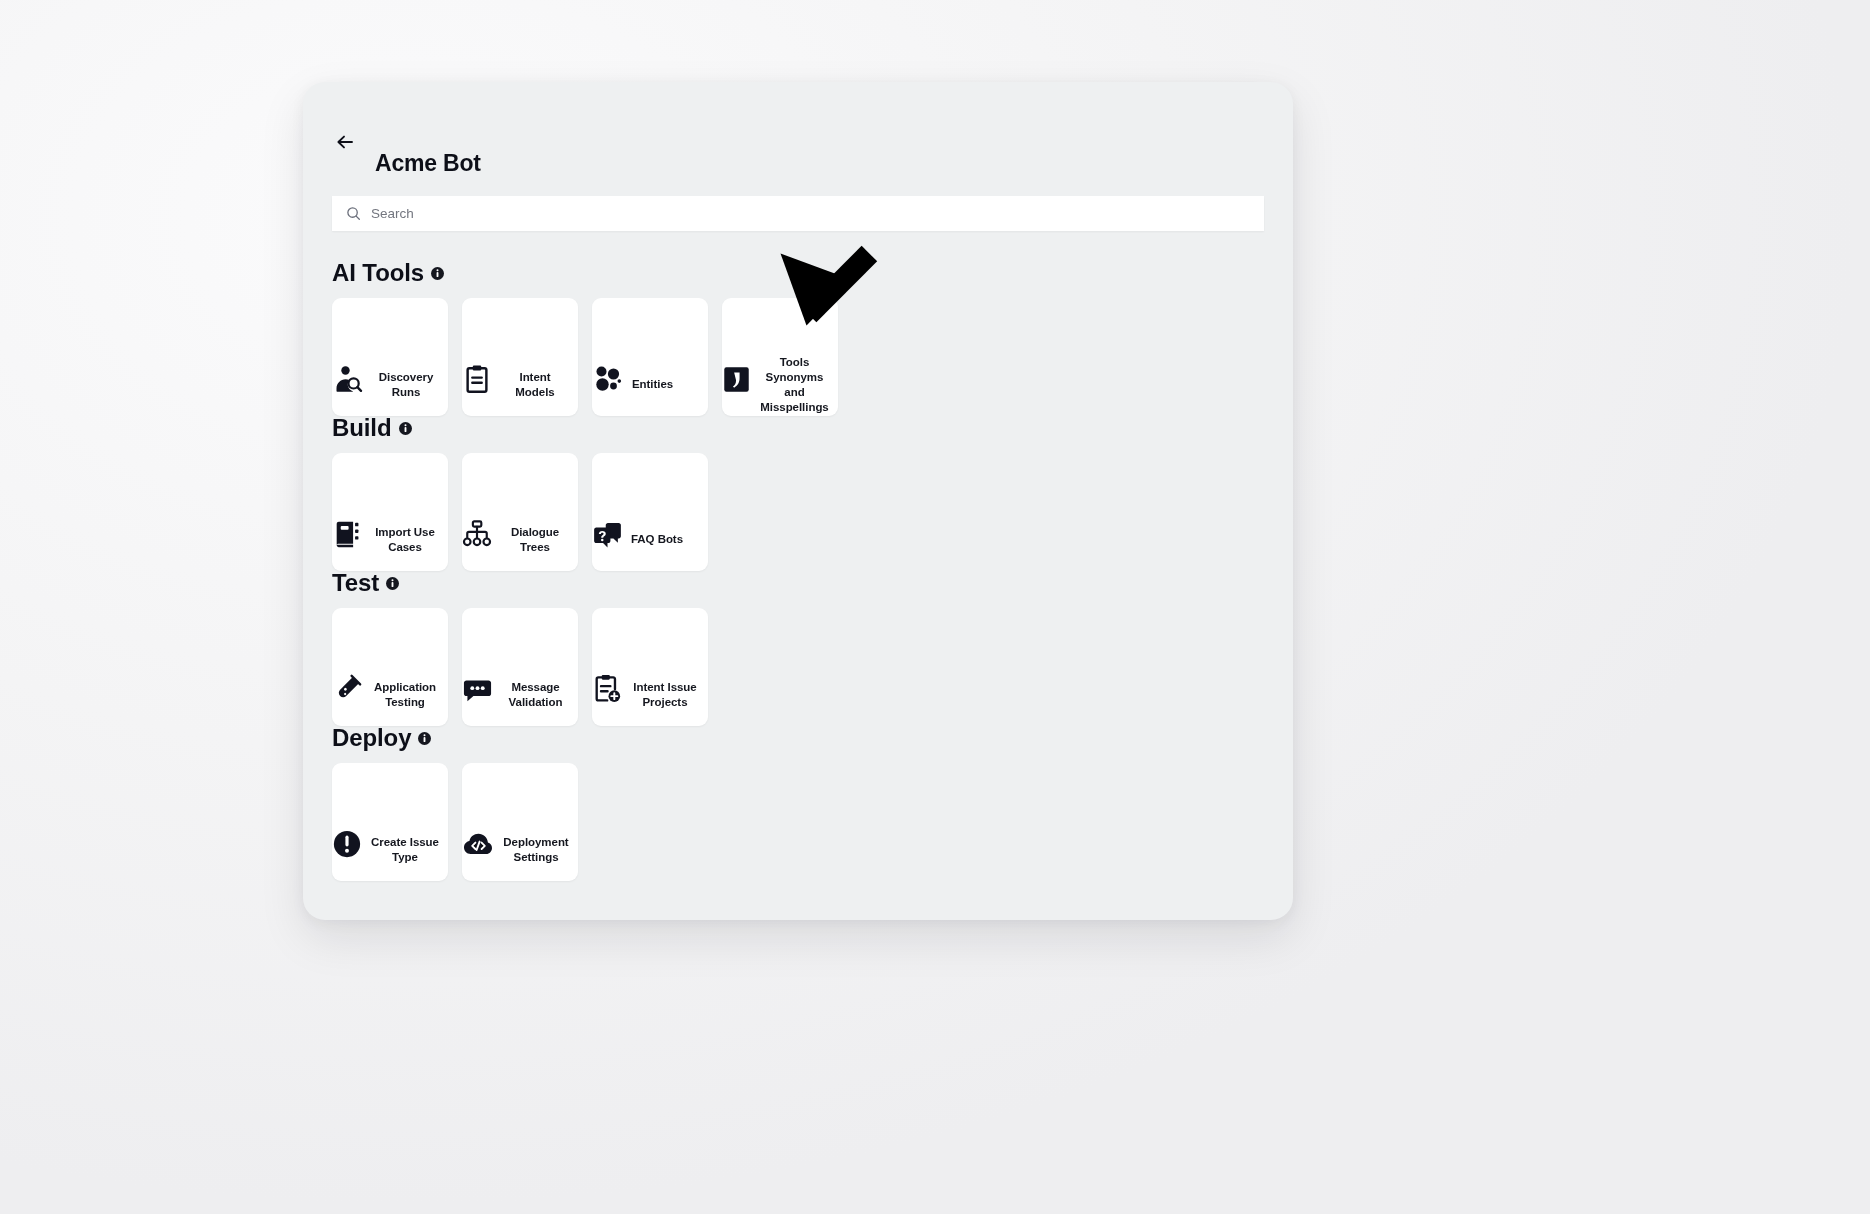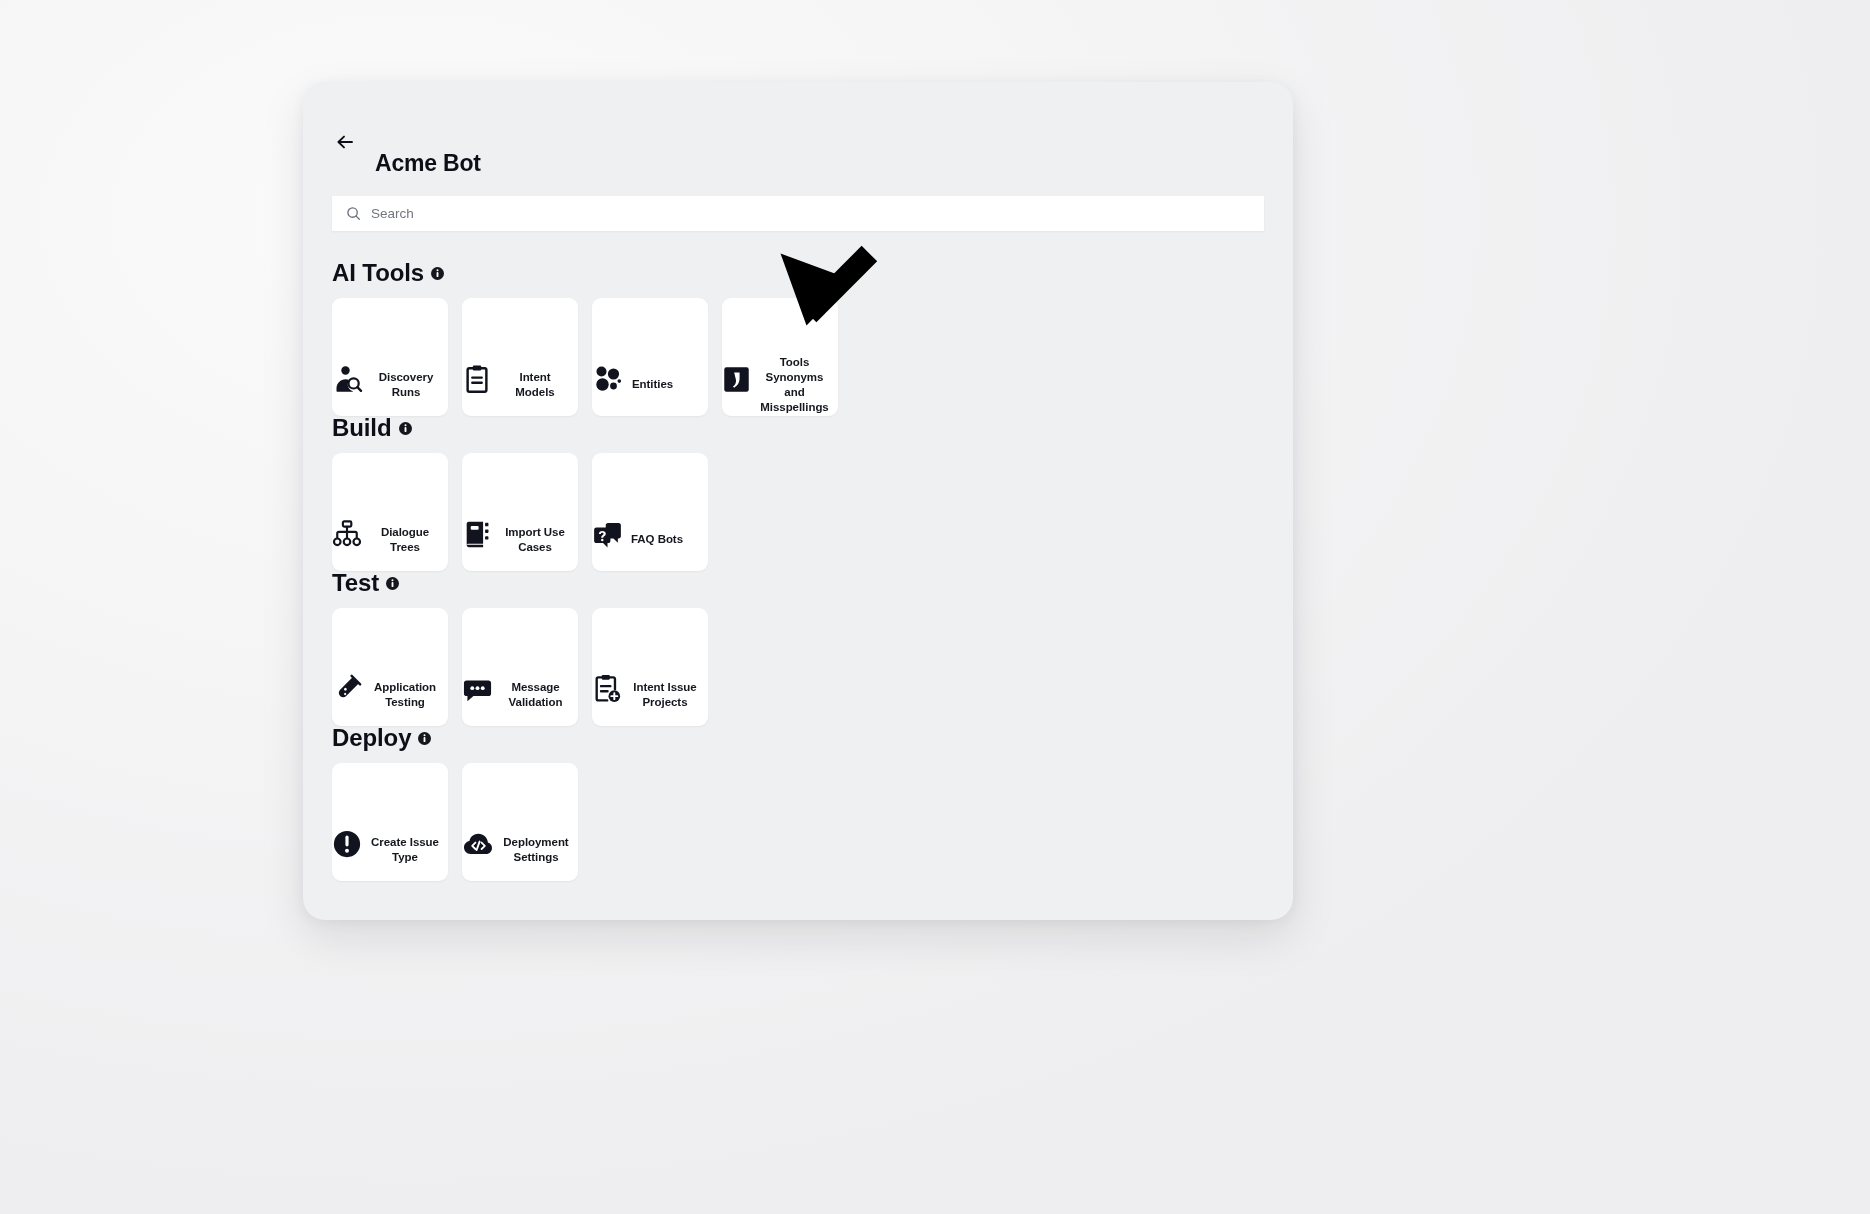--- a/index.html
+++ b/index.html
@@ -249,43 +249,43 @@
         <svg class="info-icon" viewBox="0 0 16 16" aria-hidden="true">
           <circle cx="8" cy="8" r="8" fill="#15171f"></circle>
           <circle cx="8" cy="4.1" r="1.25" fill="#ffffff"></circle>
           <rect x="6.85" y="6.3" width="2.3" height="6" rx="1.05" fill="#ffffff"></rect>
         </svg>
       </div>
       <div class="cards">
 
         <div class="card">
           <span class="card-icon">
-            <svg width="30" height="30" viewBox="0 0 32 32" fill="none" stroke="currentColor" aria-hidden="true">
-              <rect x="11.6" y="2.5" width="9" height="5.6" rx="1.4" stroke-width="2.3"></rect>
-              <path d="M16 8.3v5.4M5.6 19.6v-4.1c0-1 .8-1.8 1.8-1.8h17.2c1 0 1.8.8 1.8 1.8v4.1M16 13.7v5.9" stroke-width="2.3" stroke-linecap="round"></path>
-              <circle cx="5.6" cy="24.3" r="3.5" stroke-width="2.3"></circle>
-              <circle cx="16" cy="24.3" r="3.5" stroke-width="2.3"></circle>
-              <circle cx="26.4" cy="24.3" r="3.5" stroke-width="2.3"></circle>
-            </svg>
-          </span>
-          <span class="card-label">Dialogue Trees</span>
-        </div>
-
-        <div class="card">
-          <span class="card-icon">
             <svg width="30" height="30" viewBox="0 0 32 32" fill="currentColor" aria-hidden="true">
               <path d="M5 5.2c0-1.2 1-2.2 2.2-2.2h15.3v23.4H7.2c-1.2 0-2.2.6-2.2 1.6V5.2z"></path>
               <path d="M5 27.6c0 1.3 1 2.4 2.2 2.4h15.3v-2.6H7.2c-1.2 0-2.2.2-2.2.2z"></path>
               <rect x="9.3" y="7.4" width="8.4" height="4.1" rx="1" fill="#ffffff"></rect>
               <rect x="24.6" y="4.1" width="3.6" height="3.6" rx="0.9"></rect>
               <rect x="24.6" y="11.2" width="3.6" height="3.6" rx="0.9"></rect>
               <rect x="24.6" y="18.3" width="3.6" height="3.6" rx="0.9"></rect>
             </svg>
           </span>
           <span class="card-label">Import Use Cases</span>
+        </div>
+
+        <div class="card">
+          <span class="card-icon">
+            <svg width="30" height="30" viewBox="0 0 32 32" fill="none" stroke="currentColor" aria-hidden="true">
+              <rect x="11.6" y="2.5" width="9" height="5.6" rx="1.4" stroke-width="2.3"></rect>
+              <path d="M16 8.3v5.4M5.6 19.6v-4.1c0-1 .8-1.8 1.8-1.8h17.2c1 0 1.8.8 1.8 1.8v4.1M16 13.7v5.9" stroke-width="2.3" stroke-linecap="round"></path>
+              <circle cx="5.6" cy="24.3" r="3.5" stroke-width="2.3"></circle>
+              <circle cx="16" cy="24.3" r="3.5" stroke-width="2.3"></circle>
+              <circle cx="26.4" cy="24.3" r="3.5" stroke-width="2.3"></circle>
+            </svg>
+          </span>
+          <span class="card-label">Dialogue Trees</span>
         </div>
 
         <div class="card">
           <span class="card-icon">
             <svg width="31" height="31" viewBox="0 0 32 32" fill="currentColor" aria-hidden="true">
               <path d="M16.4 4h11.2c1.2 0 2.2 1 2.2 2.2v11.6c0 1.2-1 2.2-2.2 2.2h-.9v4.6l-4.6-4.6h-5.7c-1.2 0-2.2-1-2.2-2.2V6.2c0-1.2 1-2.2 2.2-2.2z"></path>
               <path d="M4.4 8.8h12.4c1.2 0 2.2 1 2.2 2.2v11.6c0 1.2-1 2.2-2.2 2.2h-.8v4.6L11.4 24.8H4.4c-1.2 0-2.2-1-2.2-2.2V11c0-1.2 1-2.2 2.2-2.2z"></path>
               <path d="M10.6 12.4c-2 0-3.4 1.2-3.6 3h2.2c.1-.7.6-1.2 1.4-1.2.7 0 1.3.4 1.3 1.1 0 .6-.3.9-1.1 1.5-.9.7-1.4 1.3-1.3 2.6h2.2c0-.7.2-1 .9-1.5 1-.7 1.6-1.4 1.6-2.7 0-1.7-1.4-2.8-3.6-2.8z" fill="#ffffff"></path>
               <circle cx="10.6" cy="21.6" r="1.3" fill="#ffffff"></circle>
             </svg>

